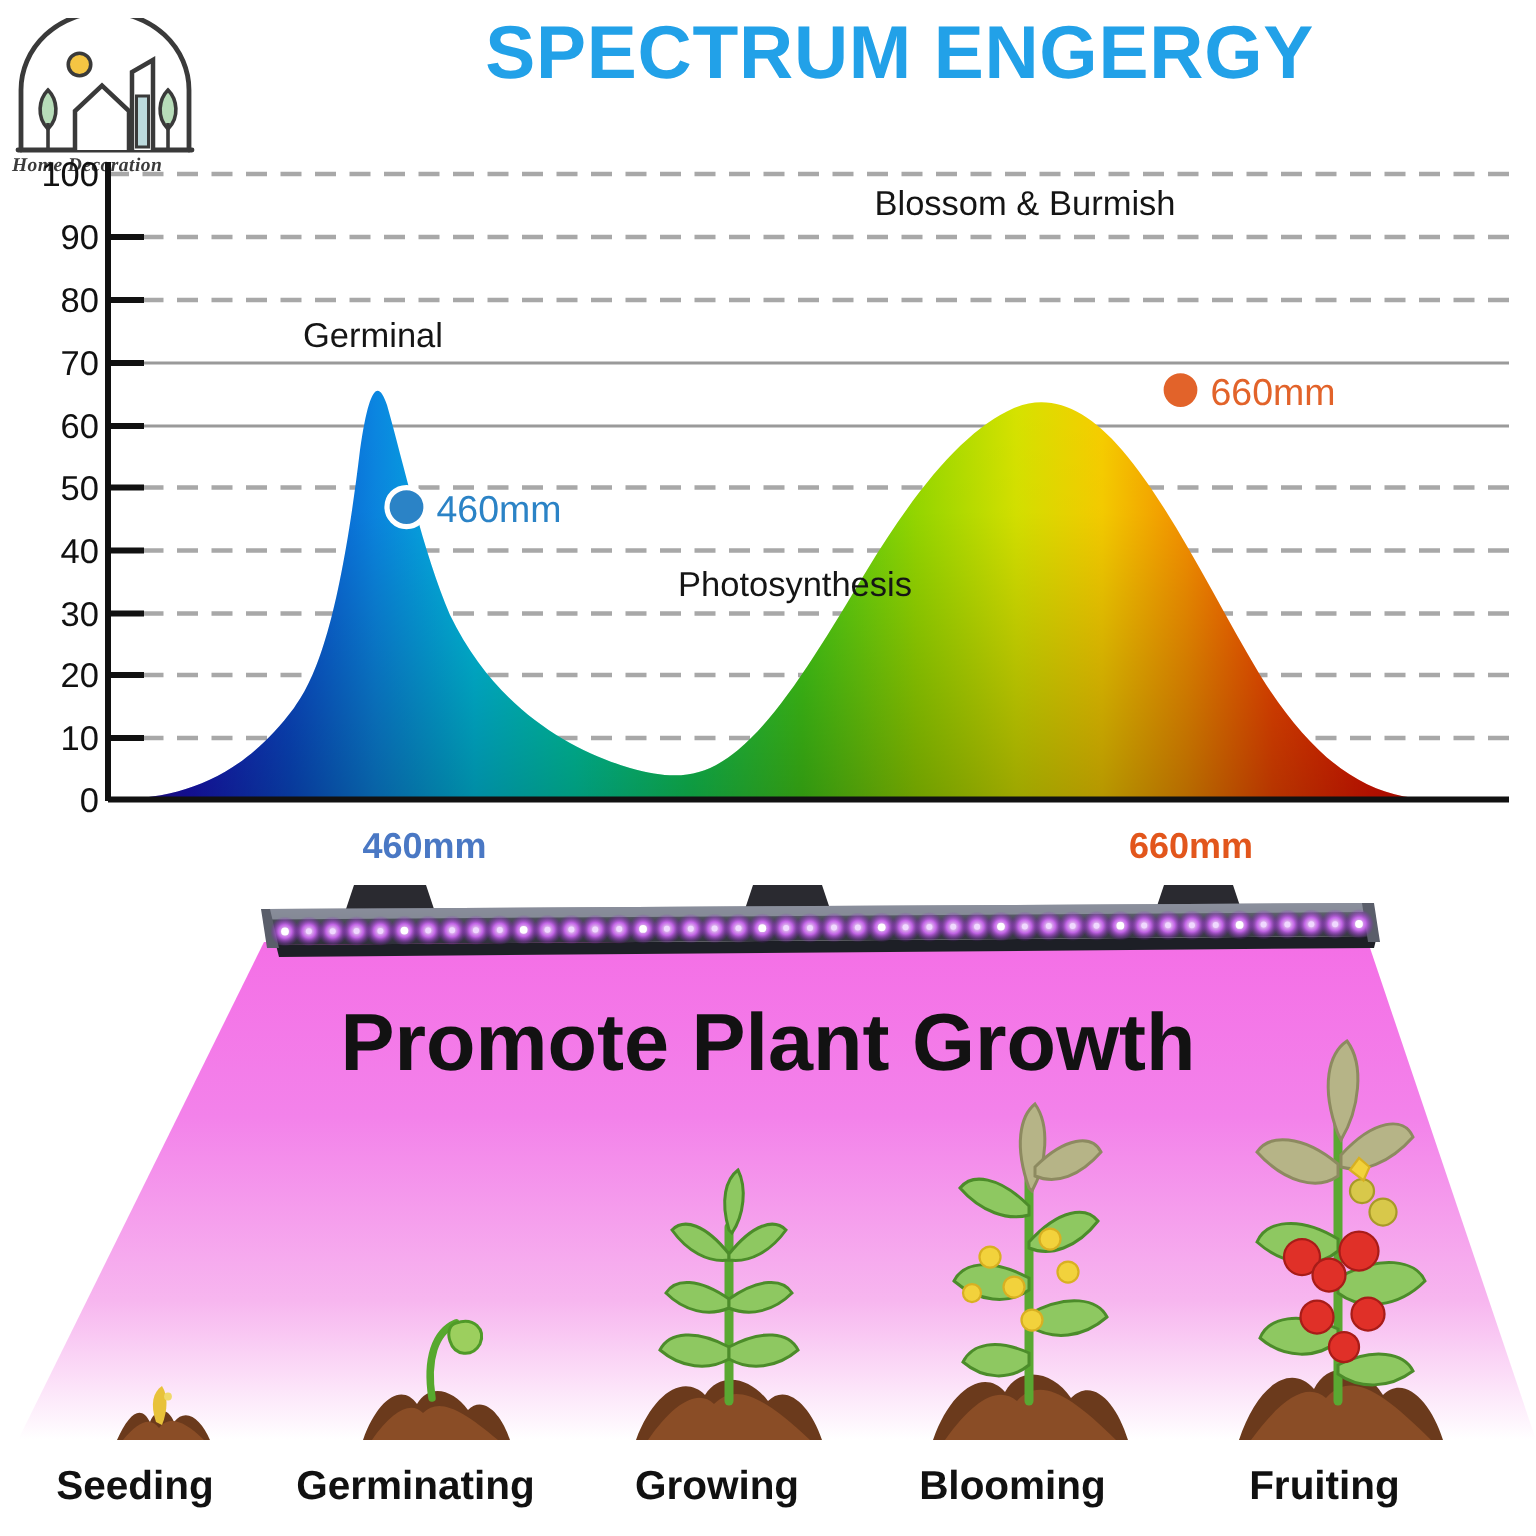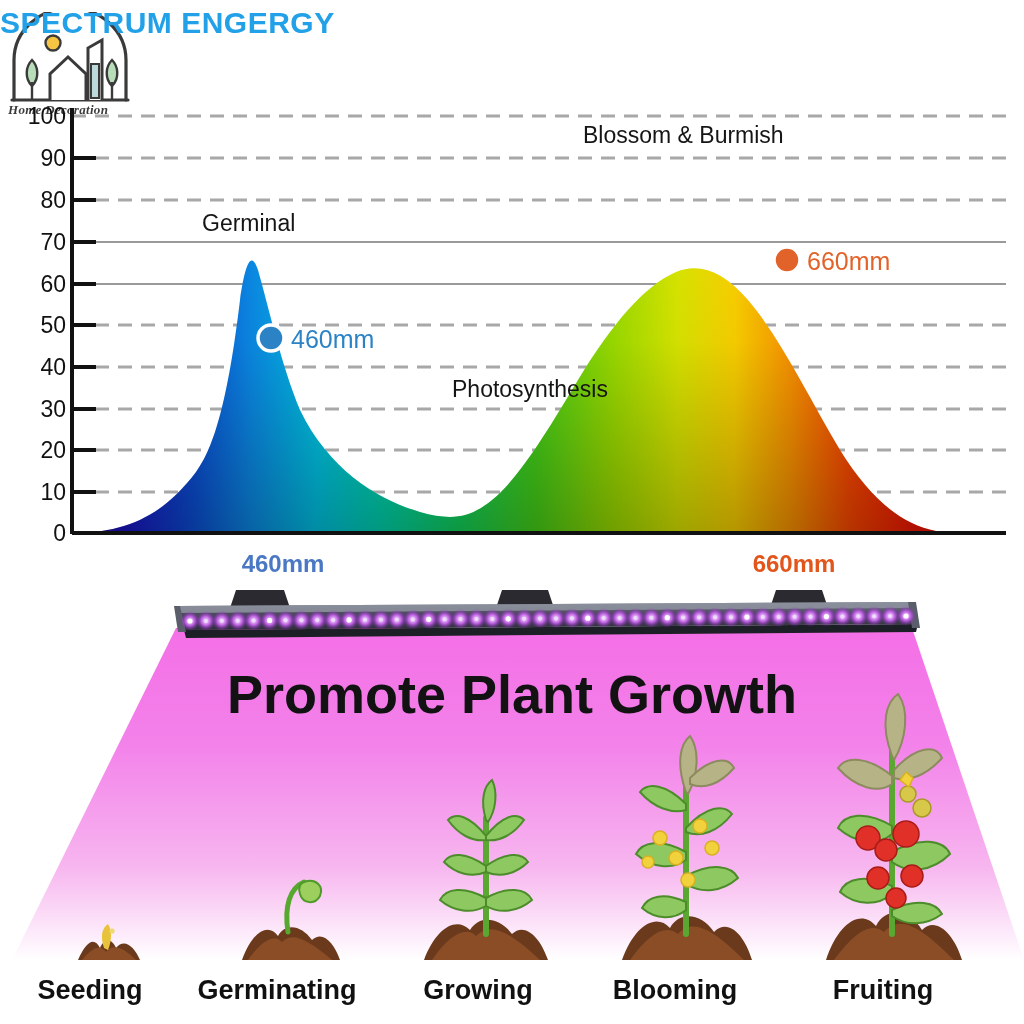--- a/index.html
+++ b/index.html
@@ -18,22 +18,22 @@
     position: absolute; left: 2px; top: 90px;
     font-family: "Liberation Serif", serif;
     font-style: italic; font-weight: 700;
     font-size: 13px; color: #3b3b3b; letter-spacing: .3px;
     white-space: nowrap;
   }
 
   
   #title {
     position: absolute; left: 0; top: 6px; width: 876px;
-    text-align: left;
-    font-size: 30px; font-weight: 700;
+    text-align: right;
+    font-size: 50px; font-weight: 700;
     color: #22a1e8; letter-spacing: .5px;
   }
 
   
   #chart { position: absolute; left: 0; top: 100px; width: 904px; height: 480px; }
   #chart svg { display: block; }
 
   .axis-tick-label {
     font-family: "Liberation Sans", sans-serif;
     font-size: 23px; fill: #111; text-anchor: end;

